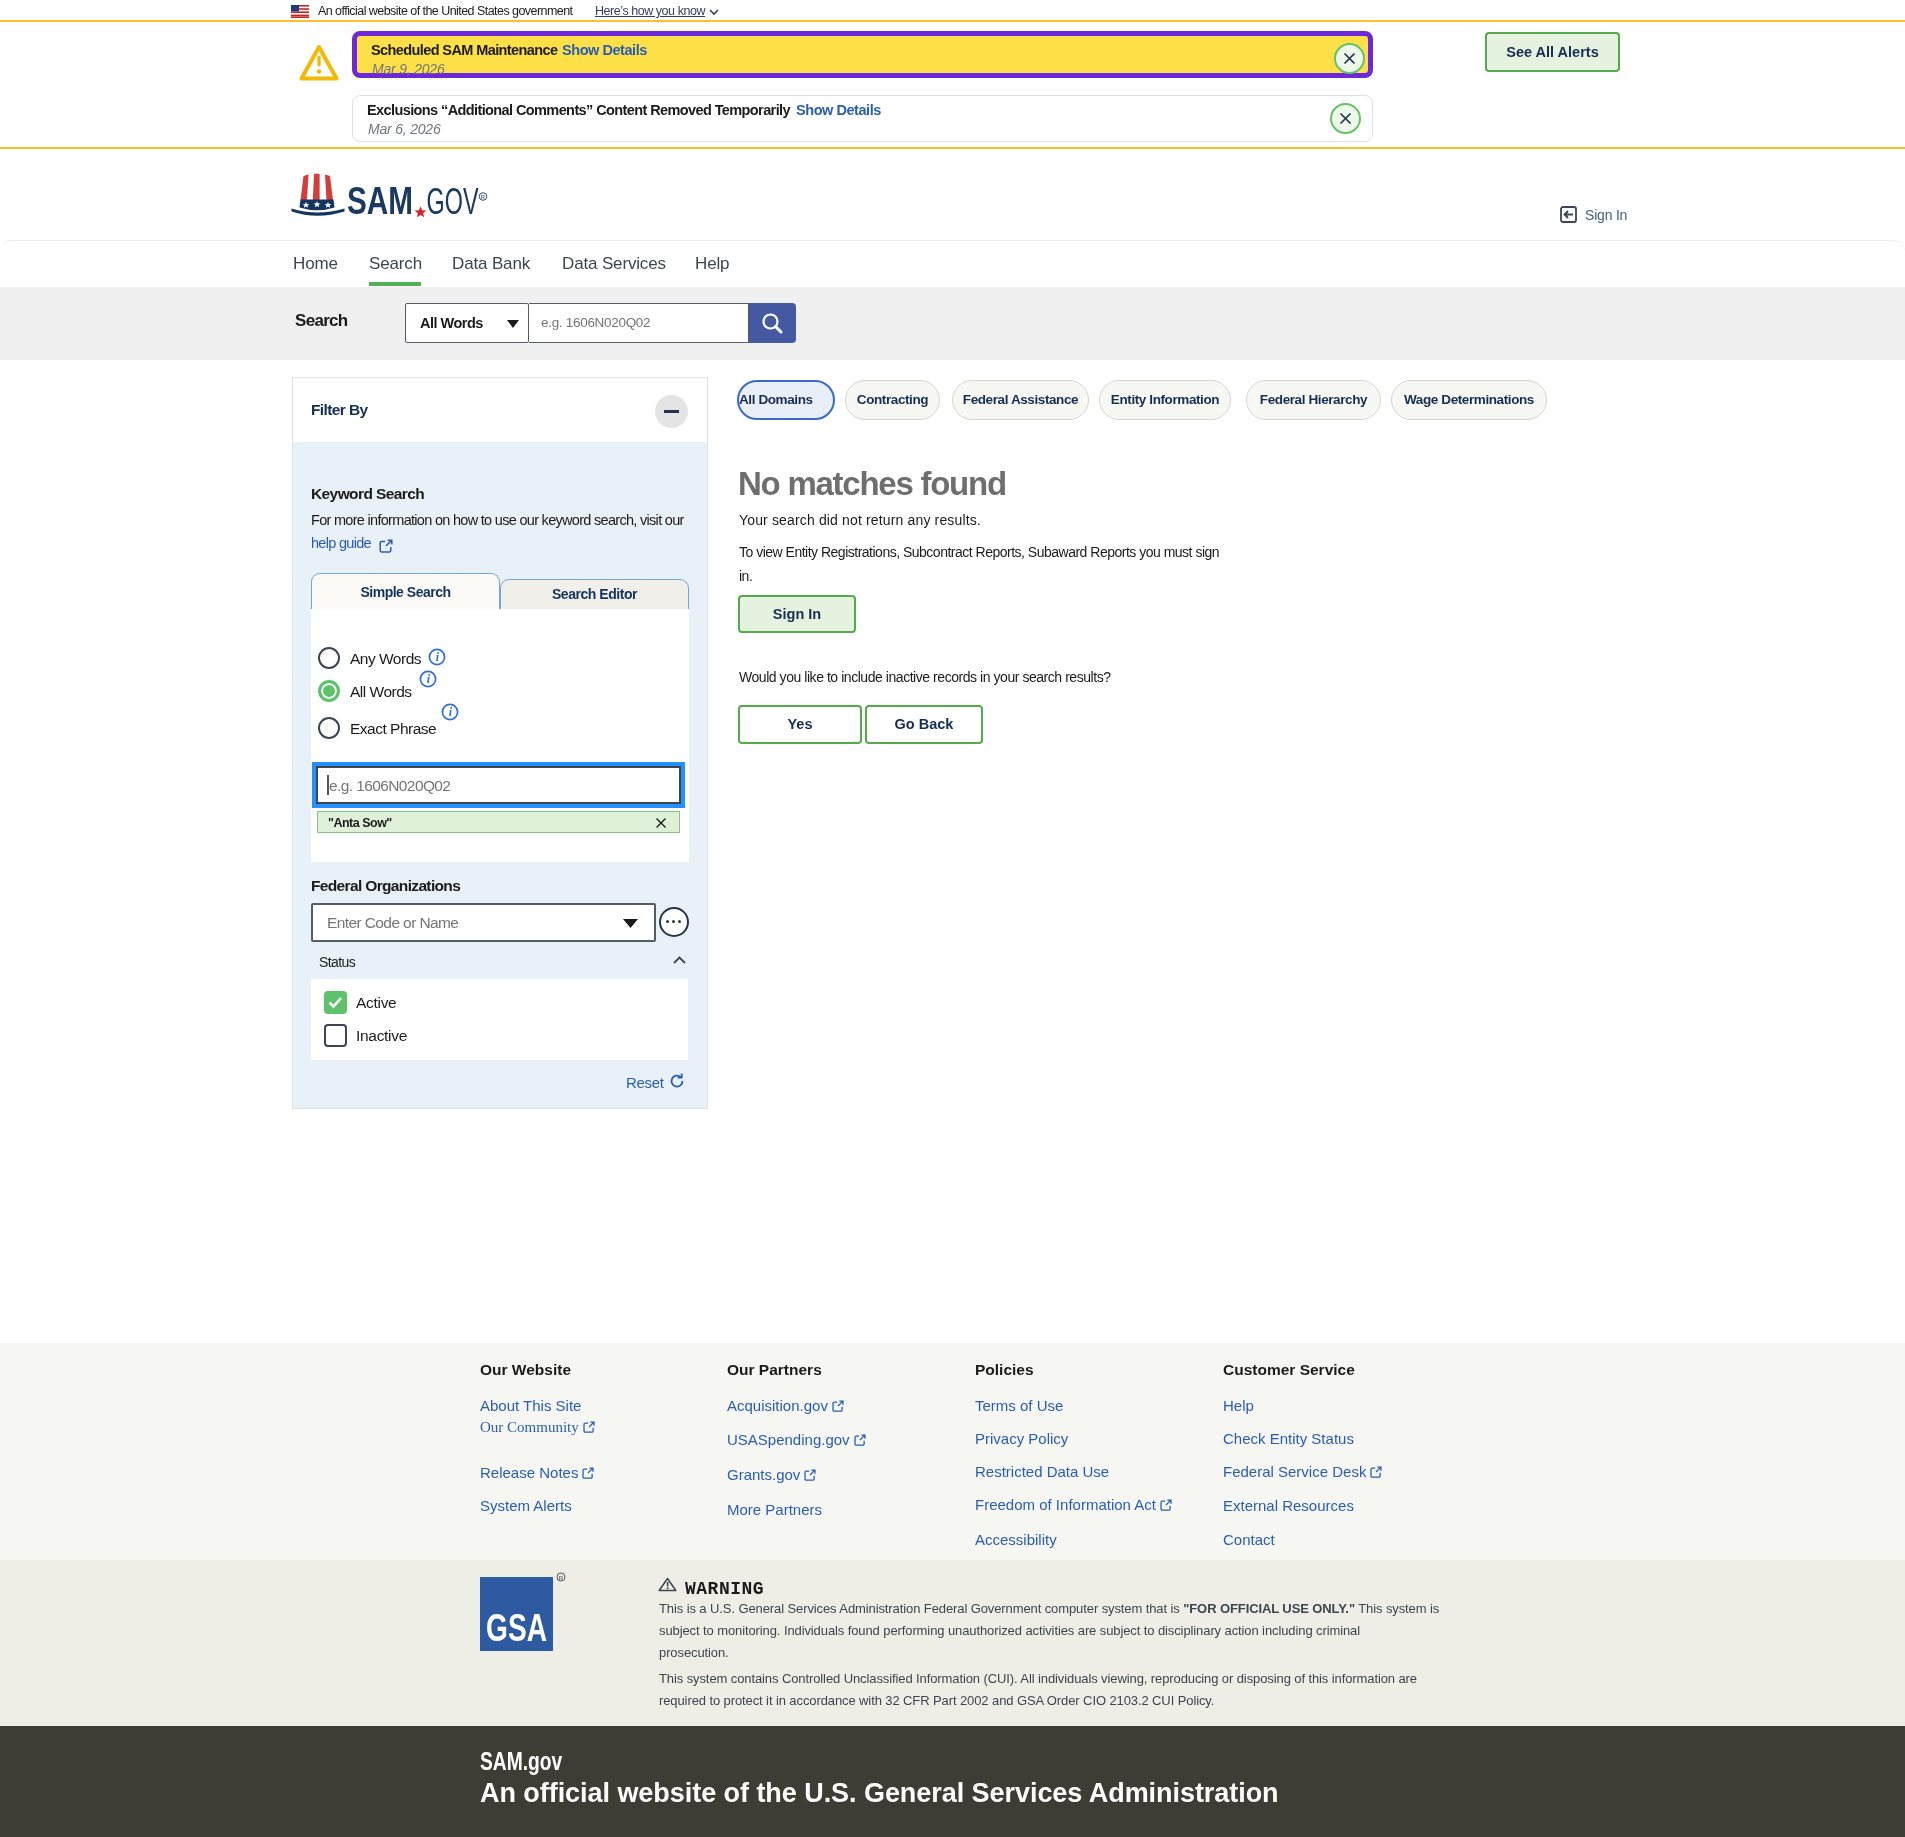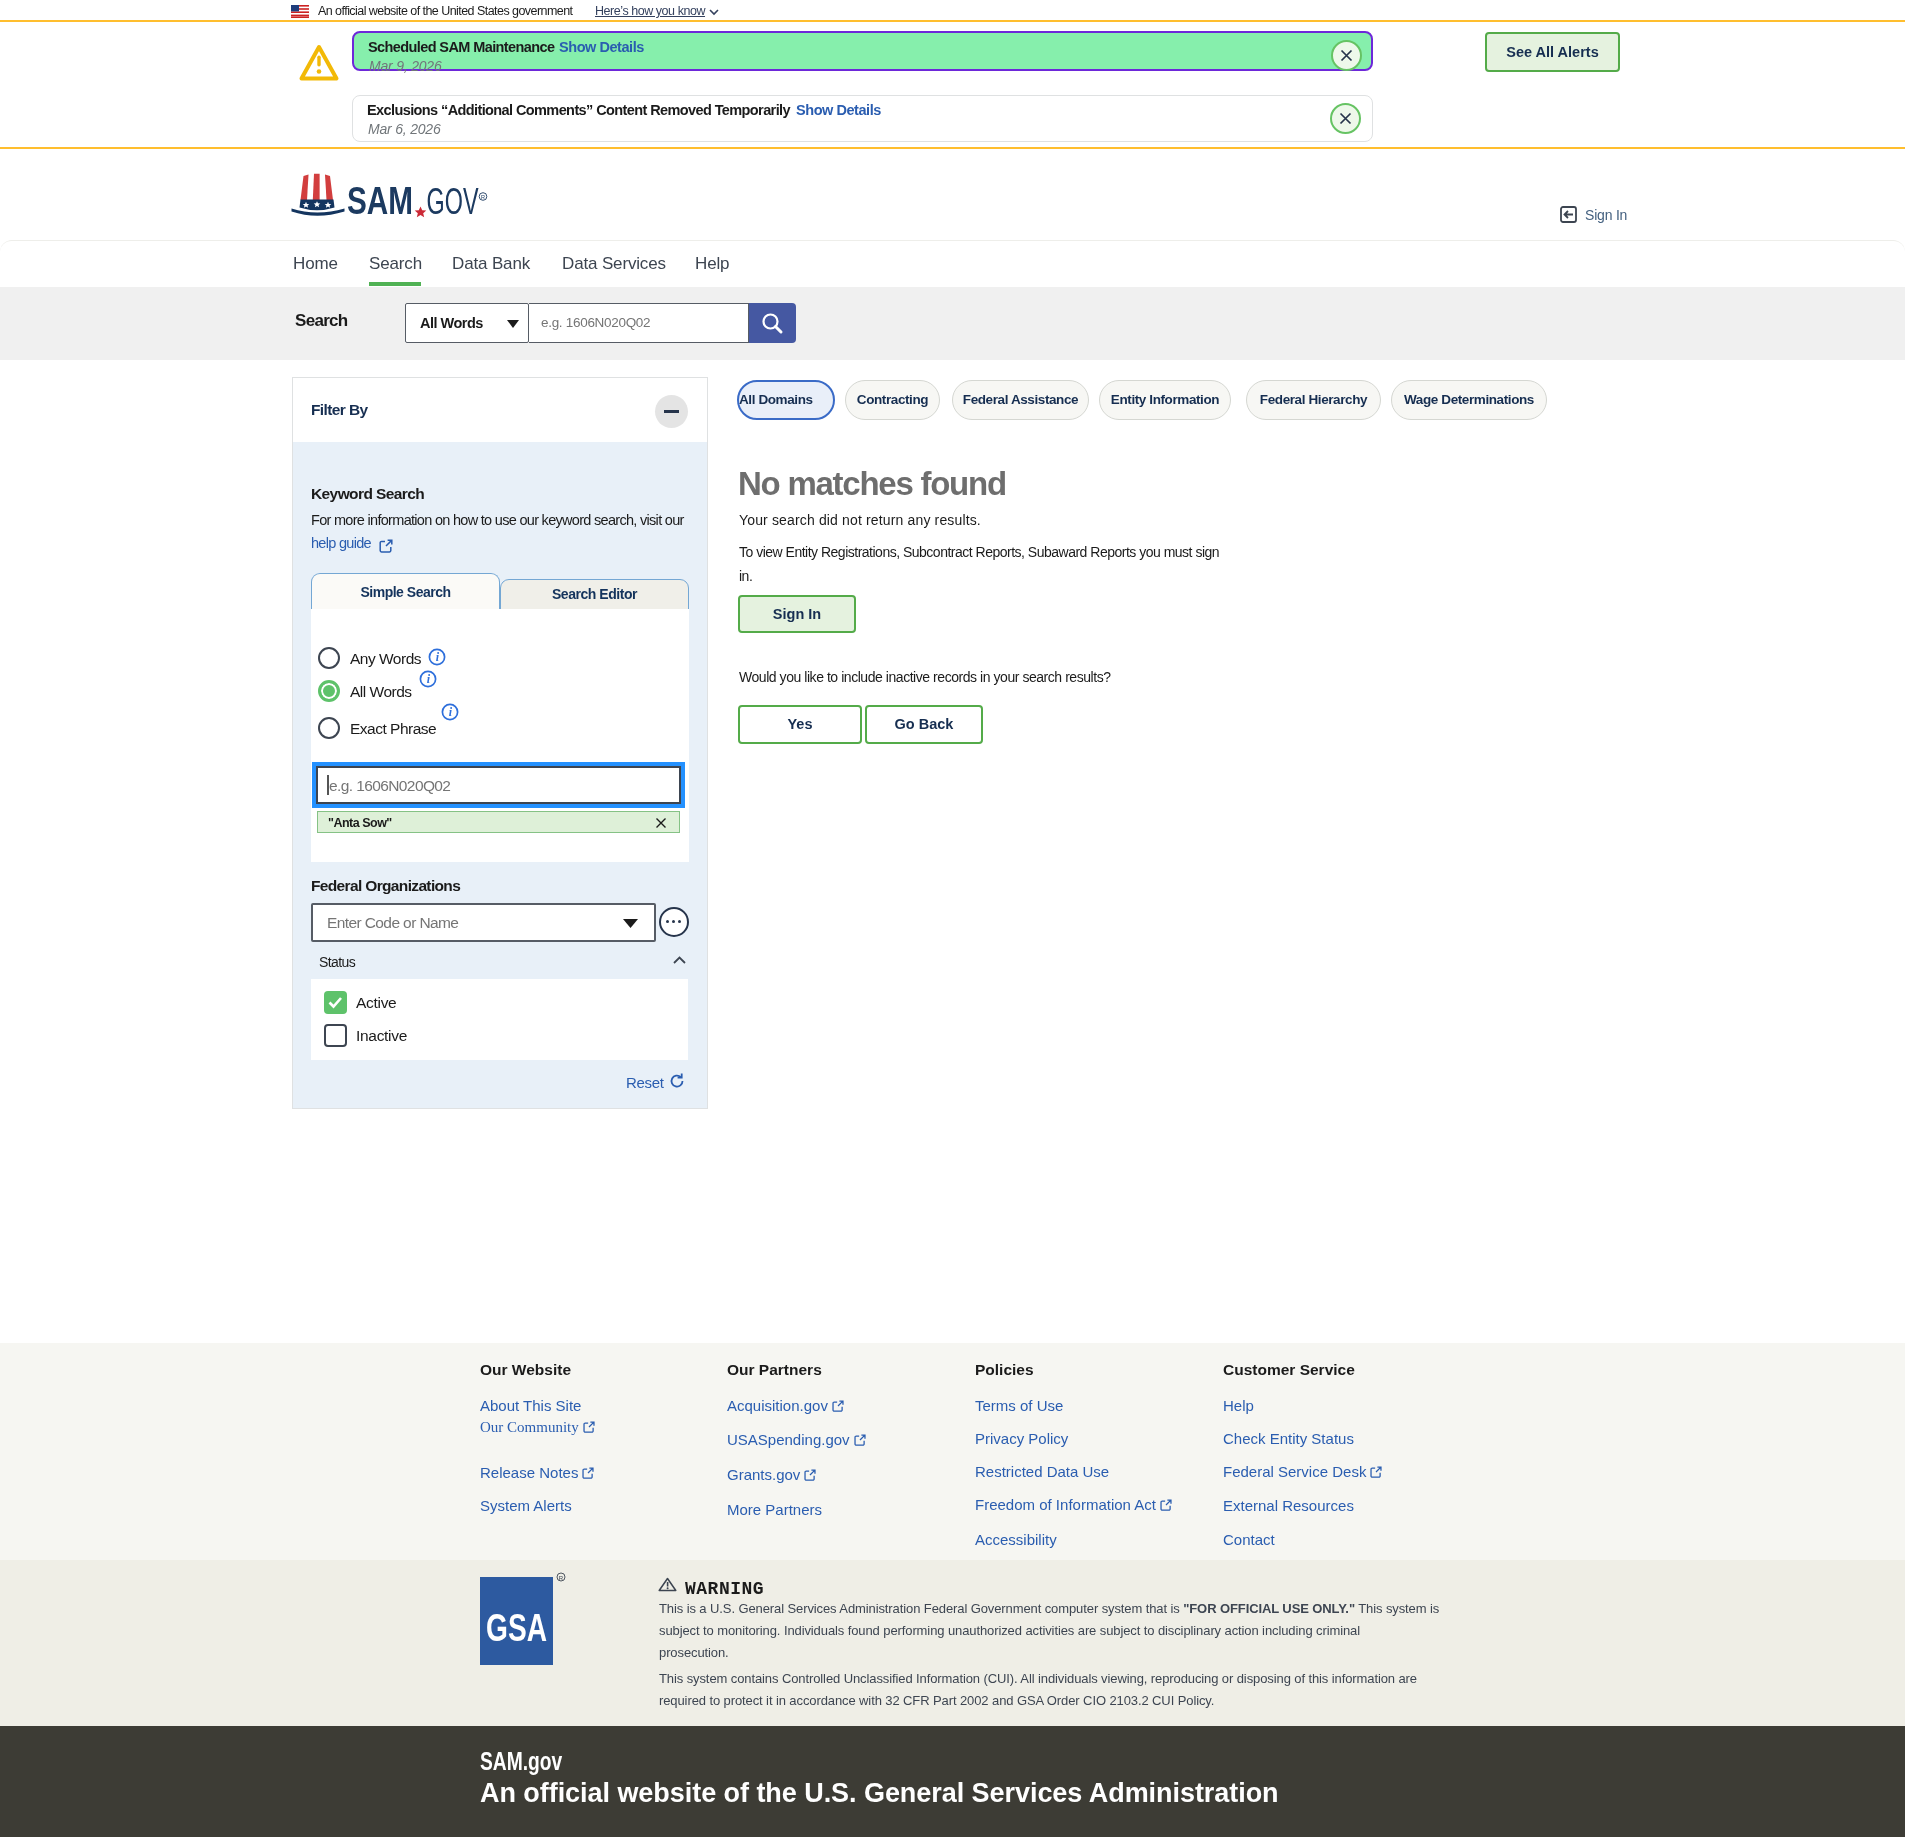--- a/index.html
+++ b/index.html
@@ -31,21 +31,21 @@
         <path d="M1 1 L5 5 L9 1" fill="none" stroke="#34415e" stroke-width="1.6"></path>
       </svg>
 </div>
 
 <div class="abs" style="left:0;top:24px;width:1905px;height:125px;background:#fff;border-bottom:2px solid #ffbe2e;"></div>
 <svg class="abs" style="left:298px;top:42px;" width="42" height="42" viewBox="0 0 42 42">
   <path d="M21 5 L38.5 36.5 H3.5 Z" fill="none" stroke="#f2b907" stroke-width="4" stroke-linejoin="round"></path>
   <rect x="19.3" y="13.5" width="3.4" height="11" rx="1.7" fill="#f2b907"></rect>
   <circle cx="21" cy="29.5" r="2.3" fill="#f2b907"></circle>
 </svg>
-<div class="abs" style="left:352px;top:31px;width:1021px;height:40px;border:2px solid #6d28d9;border-radius:8px;background:#86efac;">
+<div class="abs" style="left:352px;top:31px;width:1021px;height:47px;border:5px solid #6d28d9;border-radius:8px;background:#fde047;">
   <span class="abs" style="left:14px;top:6px;font-size:14.5px;font-weight:bold;color:#1b1b1b;letter-spacing:-0.6px;">Scheduled SAM Maintenance</span>
   <span class="abs" style="left:205px;top:6px;font-size:14.5px;font-weight:bold;color:#2a5db0;letter-spacing:-0.45px;">Show Details</span>
   <span class="abs" style="left:15px;top:25px;font-size:14px;font-style:italic;color:#71767a;letter-spacing:-0.2px;">Mar 9, 2026</span>
   <div class="abs" style="left:977px;top:7px;width:31px;height:31px;border-radius:50%;border:2px solid #66c363;background:#eef8ea;">
     <svg class="abs" style="left:6px;top:6px;" width="15" height="15" viewBox="0 0 15 15">
           <path d="M2.5 2.5 L12.5 12.5 M12.5 2.5 L2.5 12.5" stroke="#26344b" stroke-width="1.7"></path>
         </svg>
   </div>
 </div>
 <div class="abs" style="left:352px;top:95px;width:1021px;height:47px;border:1px solid #dfe1e2;border-radius:8px;background:#fff;">
@@ -257,21 +257,21 @@
   <span class="abs fl" style="left:1223px;top:54px;">Help</span>
   <span class="abs fl" style="left:1223px;top:87px;">Check Entity Status</span>
   <span class="abs fl" style="left:1223px;top:120px;">Federal Service Desk<svg class="ext" width="12" height="12" viewBox="0 0 14 14">
           <path d="M11.8 8 v3.6 a1.4 1.4 0 0 1 -1.4 1.4 H2.6 a1.4 1.4 0 0 1 -1.4 -1.4 V3.8 a1.4 1.4 0 0 1 1.4 -1.4 H6 M8.6 1.2 h4.2 v4.2 M12.4 1.6 L7 7" fill="none" stroke="#2a5db0" stroke-width="1.5"></path>
         </svg></span>
   <span class="abs fl" style="left:1223px;top:154px;">External Resources</span>
   <span class="abs fl" style="left:1223px;top:188px;">Contact</span>
 </div>
 
 <div class="abs" style="left:0;top:1560px;width:1905px;height:166px;background:#efeee6;">
-  <div class="abs" style="left:480px;top:17px;width:73px;height:88px;background:#2d5aa0;">
+  <div class="abs" style="left:480px;top:17px;width:73px;height:74px;background:#2d5aa0;">
     <svg class="abs" style="left:0;top:0;" width="73" height="74" viewBox="0 0 73 74">
       <text x="6" y="64" font-family="Liberation Sans" font-weight="bold" font-size="38" fill="#fff" textLength="61" lengthAdjust="spacingAndGlyphs">GSA</text>
     </svg>
   </div>
   <svg class="abs" style="left:556px;top:12px;" width="10" height="10" viewBox="0 0 10 10">
         <circle cx="5" cy="5" r="4" fill="none" stroke="#3d4551" stroke-width="0.9"></circle>
         <text x="5" y="7.6" font-family="Liberation Sans" font-size="6" fill="#3d4551" text-anchor="middle">R</text>
       </svg>
   <svg class="abs" style="left:658px;top:17px;" width="19" height="15" viewBox="0 0 19 15">
     <path d="M9.5 1.5 L17.8 13.5 H1.2 Z" fill="none" stroke="#3d4551" stroke-width="1.5" stroke-linejoin="round"></path>

